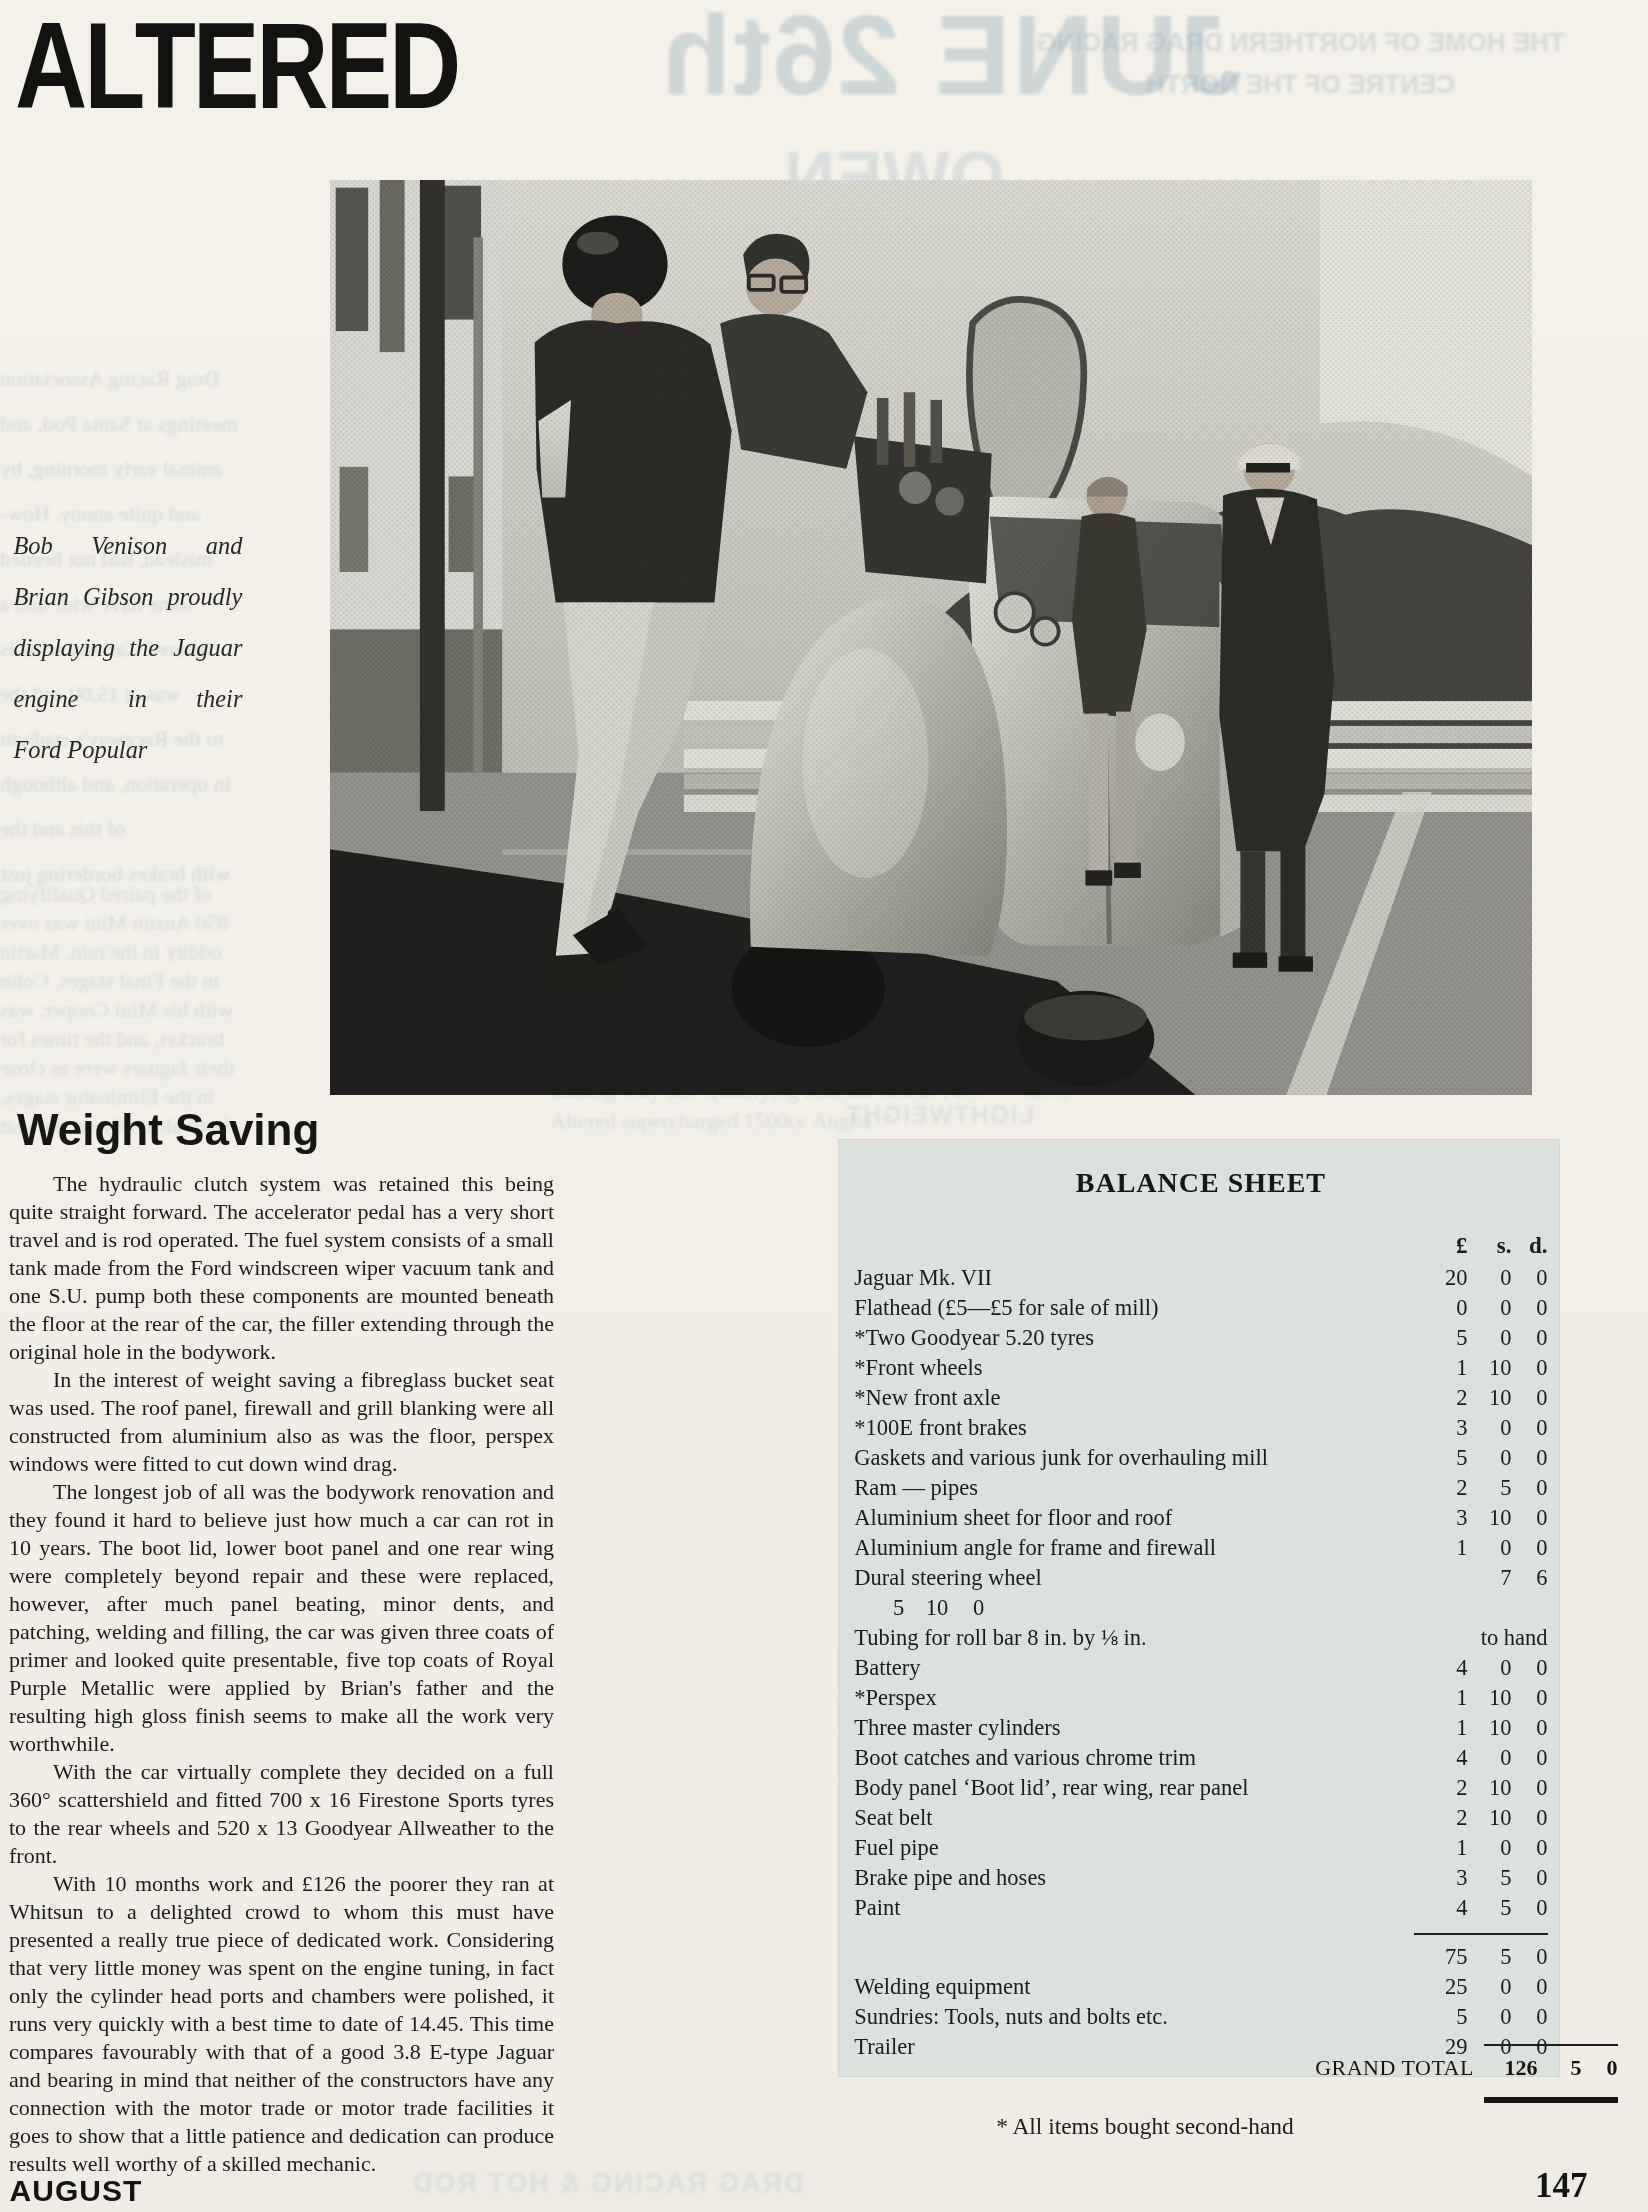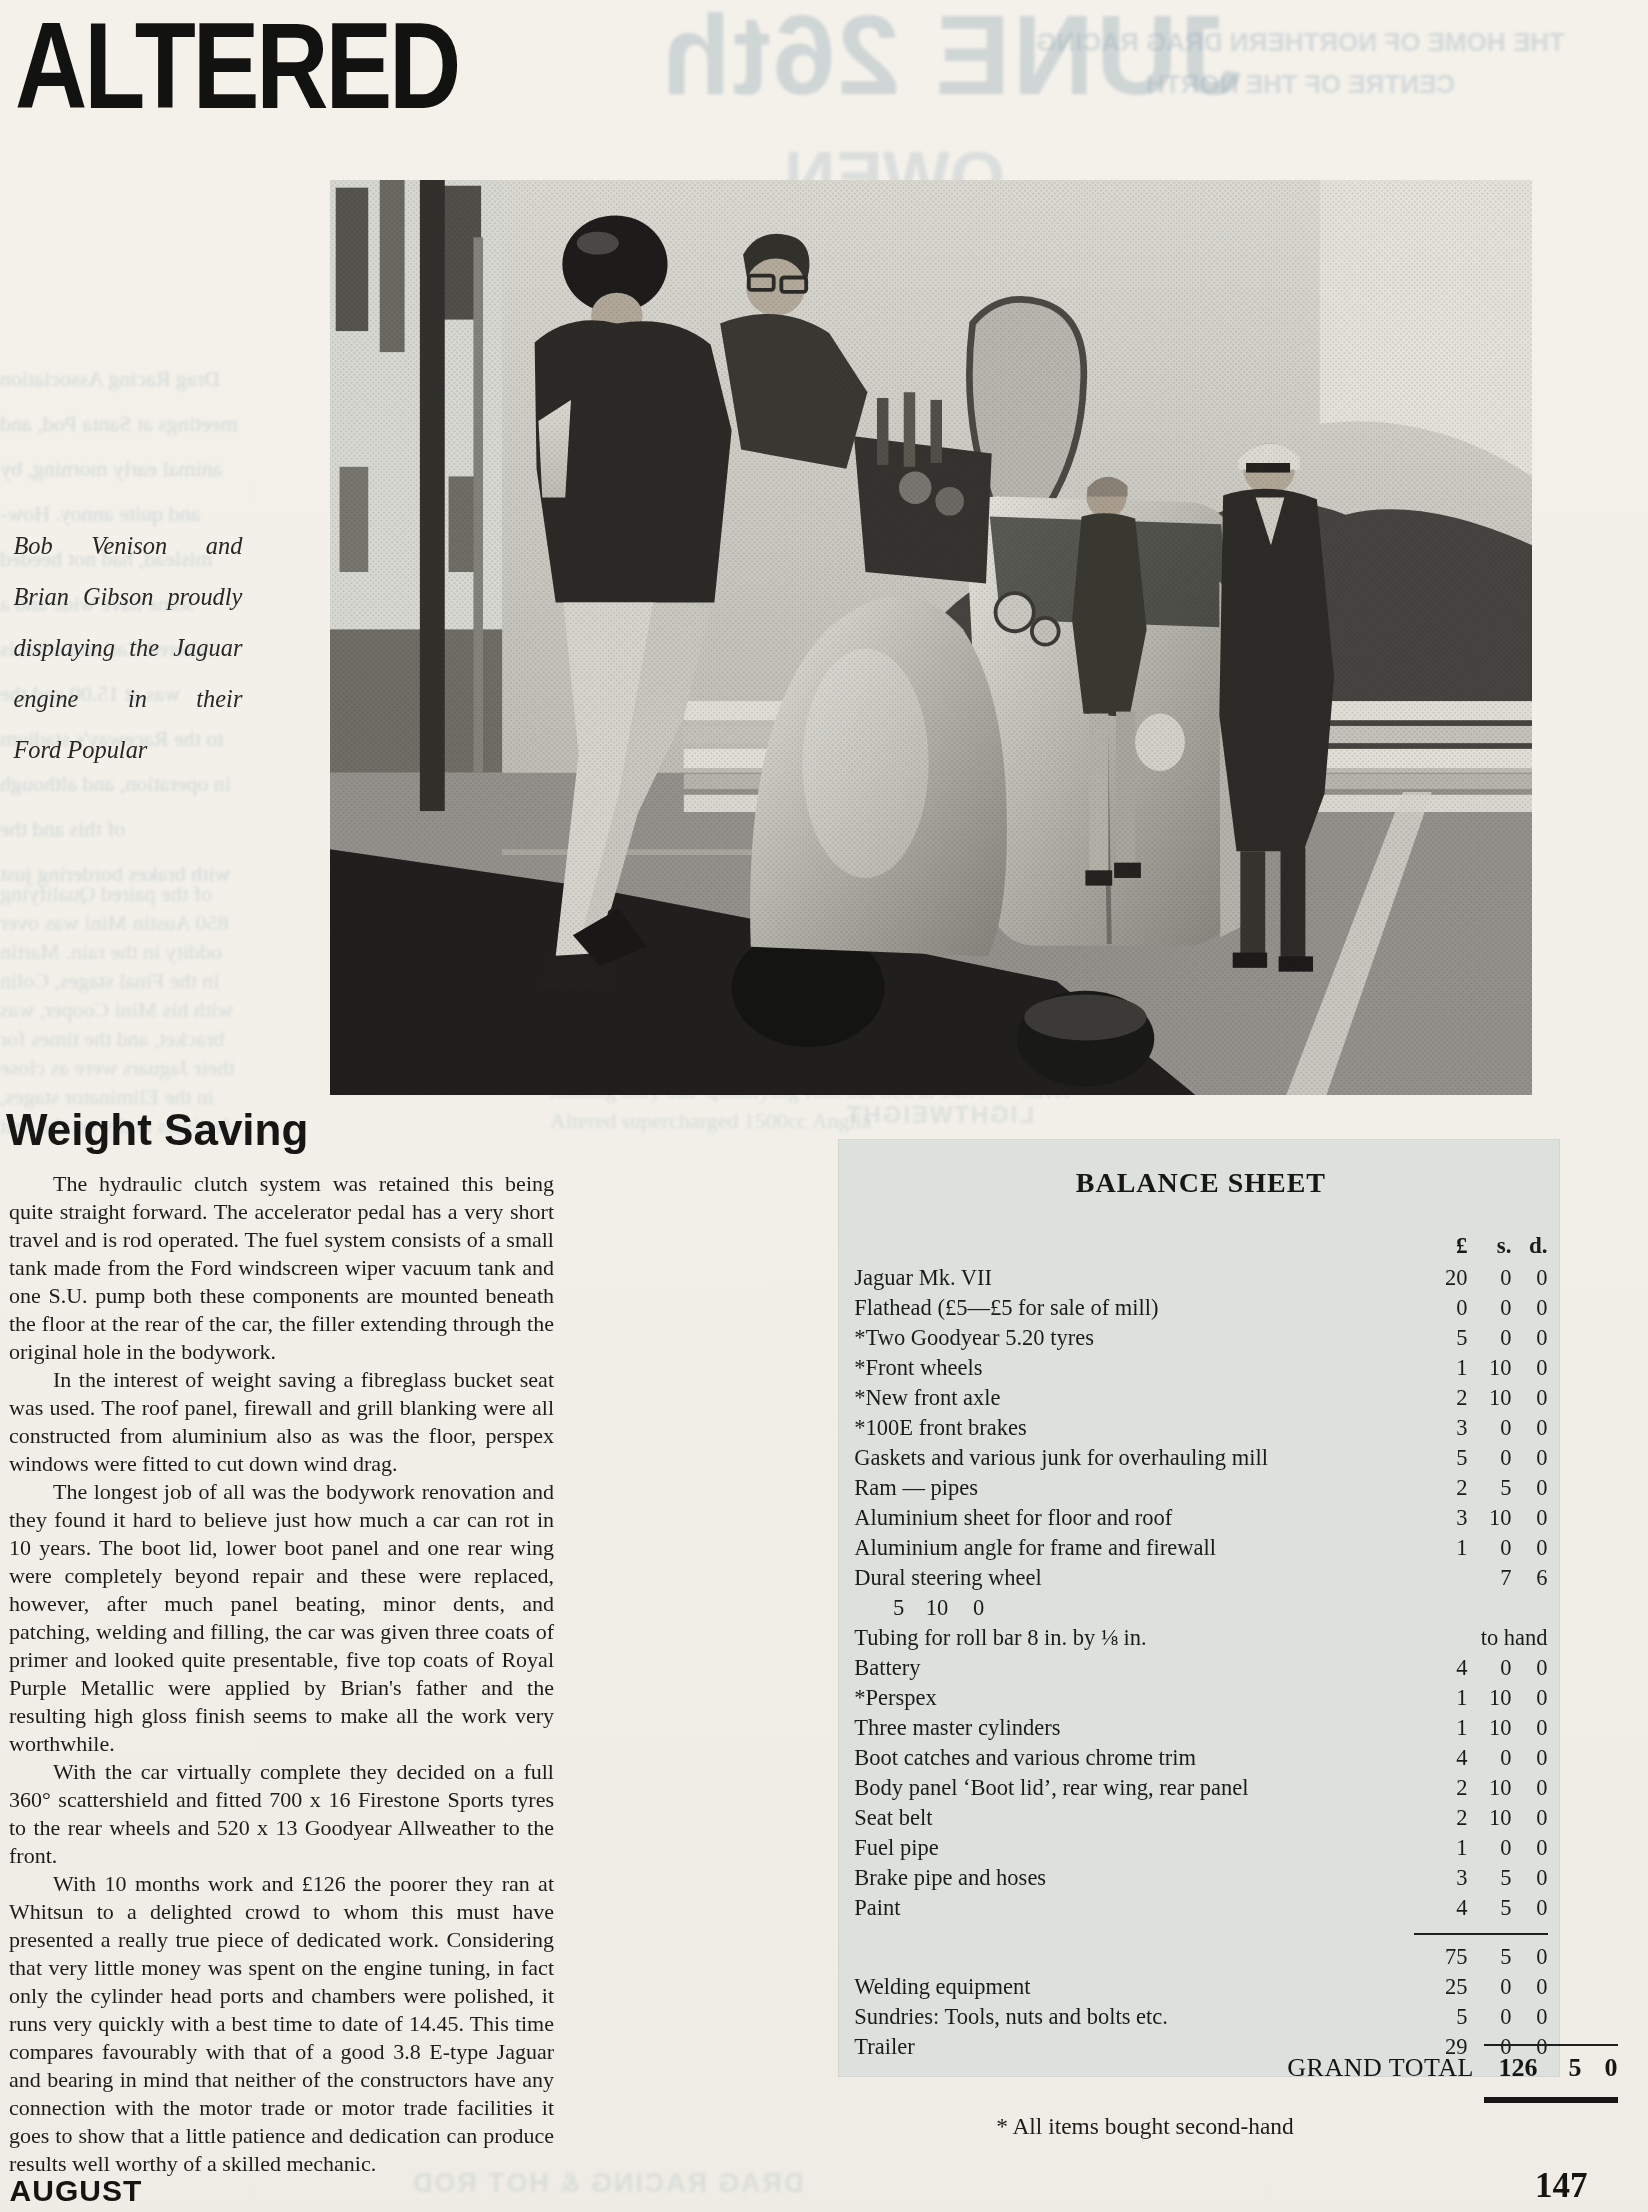--- a/index.html
+++ b/index.html
@@ -40,21 +40,21 @@
   
   .photo{position:absolute; left:330px; top:180px; width:1202px; height:915px; z-index:2;
     background:#b9b9b2; overflow:hidden;}
   .photo svg{display:block;}
   
   .caption{position:absolute; left:13.4px; top:520px; width:229px; z-index:2;
     font-style:italic; font-size:24.4px; color:#262624;}
   .caption-line{line-height:51px; text-align:justify; text-align-last:justify; white-space:nowrap;}
   .caption-line:last-child{text-align-last:left;}
   
-  .section-heading{position:absolute; left:6px; top:1105px; z-index:2;
+  .section-heading{position:absolute; left:17px; top:1105px; z-index:2;
     font-family:"Liberation Sans","DejaVu Sans",sans-serif; font-weight:bold;
     font-size:44px; color:#161614; letter-spacing:0px;}
   .body-copy{position:absolute; left:9px; top:1170px; width:545px; z-index:2;
     font-size:22px; line-height:28px; text-align:justify; color:#1c1c1a;}
   .body-copy p{margin:0; text-indent:44px;}
   
   .sheet{position:absolute; left:839px; top:1140px; width:720px; z-index:2;
     background:#dce1de; box-sizing:border-box; padding:17px 11.5px 13.4px 15.3px;
     box-shadow:0 0 0 1px rgba(160,168,164,.35);}
   .sheet-title{text-align:center; font-weight:bold; font-size:28px; letter-spacing:1px;
@@ -66,21 +66,21 @@
   .col-span{flex:0 0 auto; width:130px; text-align:right;}
   .sheet-head{margin-top:32.5px; font-weight:bold;}
   .sheet-head .col{font-size:23px;}
   .sheet-rows{margin-top:1.9px;}
   .rule{width:134px; margin-left:auto; margin-right:0px; border-top:2.9px solid #1f1f1d;
     margin-top:9.6px; margin-bottom:7.6px;}
   
   .totals{position:absolute; left:839px; top:2042px; width:790px; z-index:2;
     box-sizing:border-box; padding:0 11.5px 0 15.3px;}
   .totals .rule{margin-top:1.9px; margin-bottom:5.7px;}
-  .gt-row{display:flex; align-items:baseline; font-size:26px; line-height:32.5px; color:#151513;}
+  .gt-row{display:flex; align-items:baseline; font-size:22px; line-height:32.5px; color:#151513;}
   .gt-label{flex:1 1 auto; text-align:right; padding-right:9.6px; letter-spacing:0.5px;}
   .gt-row .col{font-weight:bold;}
   .gt-row .col-l{width:54px;}
   .thick-rule{width:134px; margin-left:auto; margin-top:13.4px; height:5.7px; background:#161614;}
   .footnote{position:absolute; left:839px; top:2113px; width:612px; z-index:2;
     text-align:center; font-size:23.4px; color:#1c1c1a;}
   
   .footer-left{position:absolute; left:9.6px; top:2174px; z-index:2;
     font-family:"Liberation Sans","DejaVu Sans",sans-serif; font-weight:bold;
     font-size:30px; letter-spacing:1px; color:#141412;}

